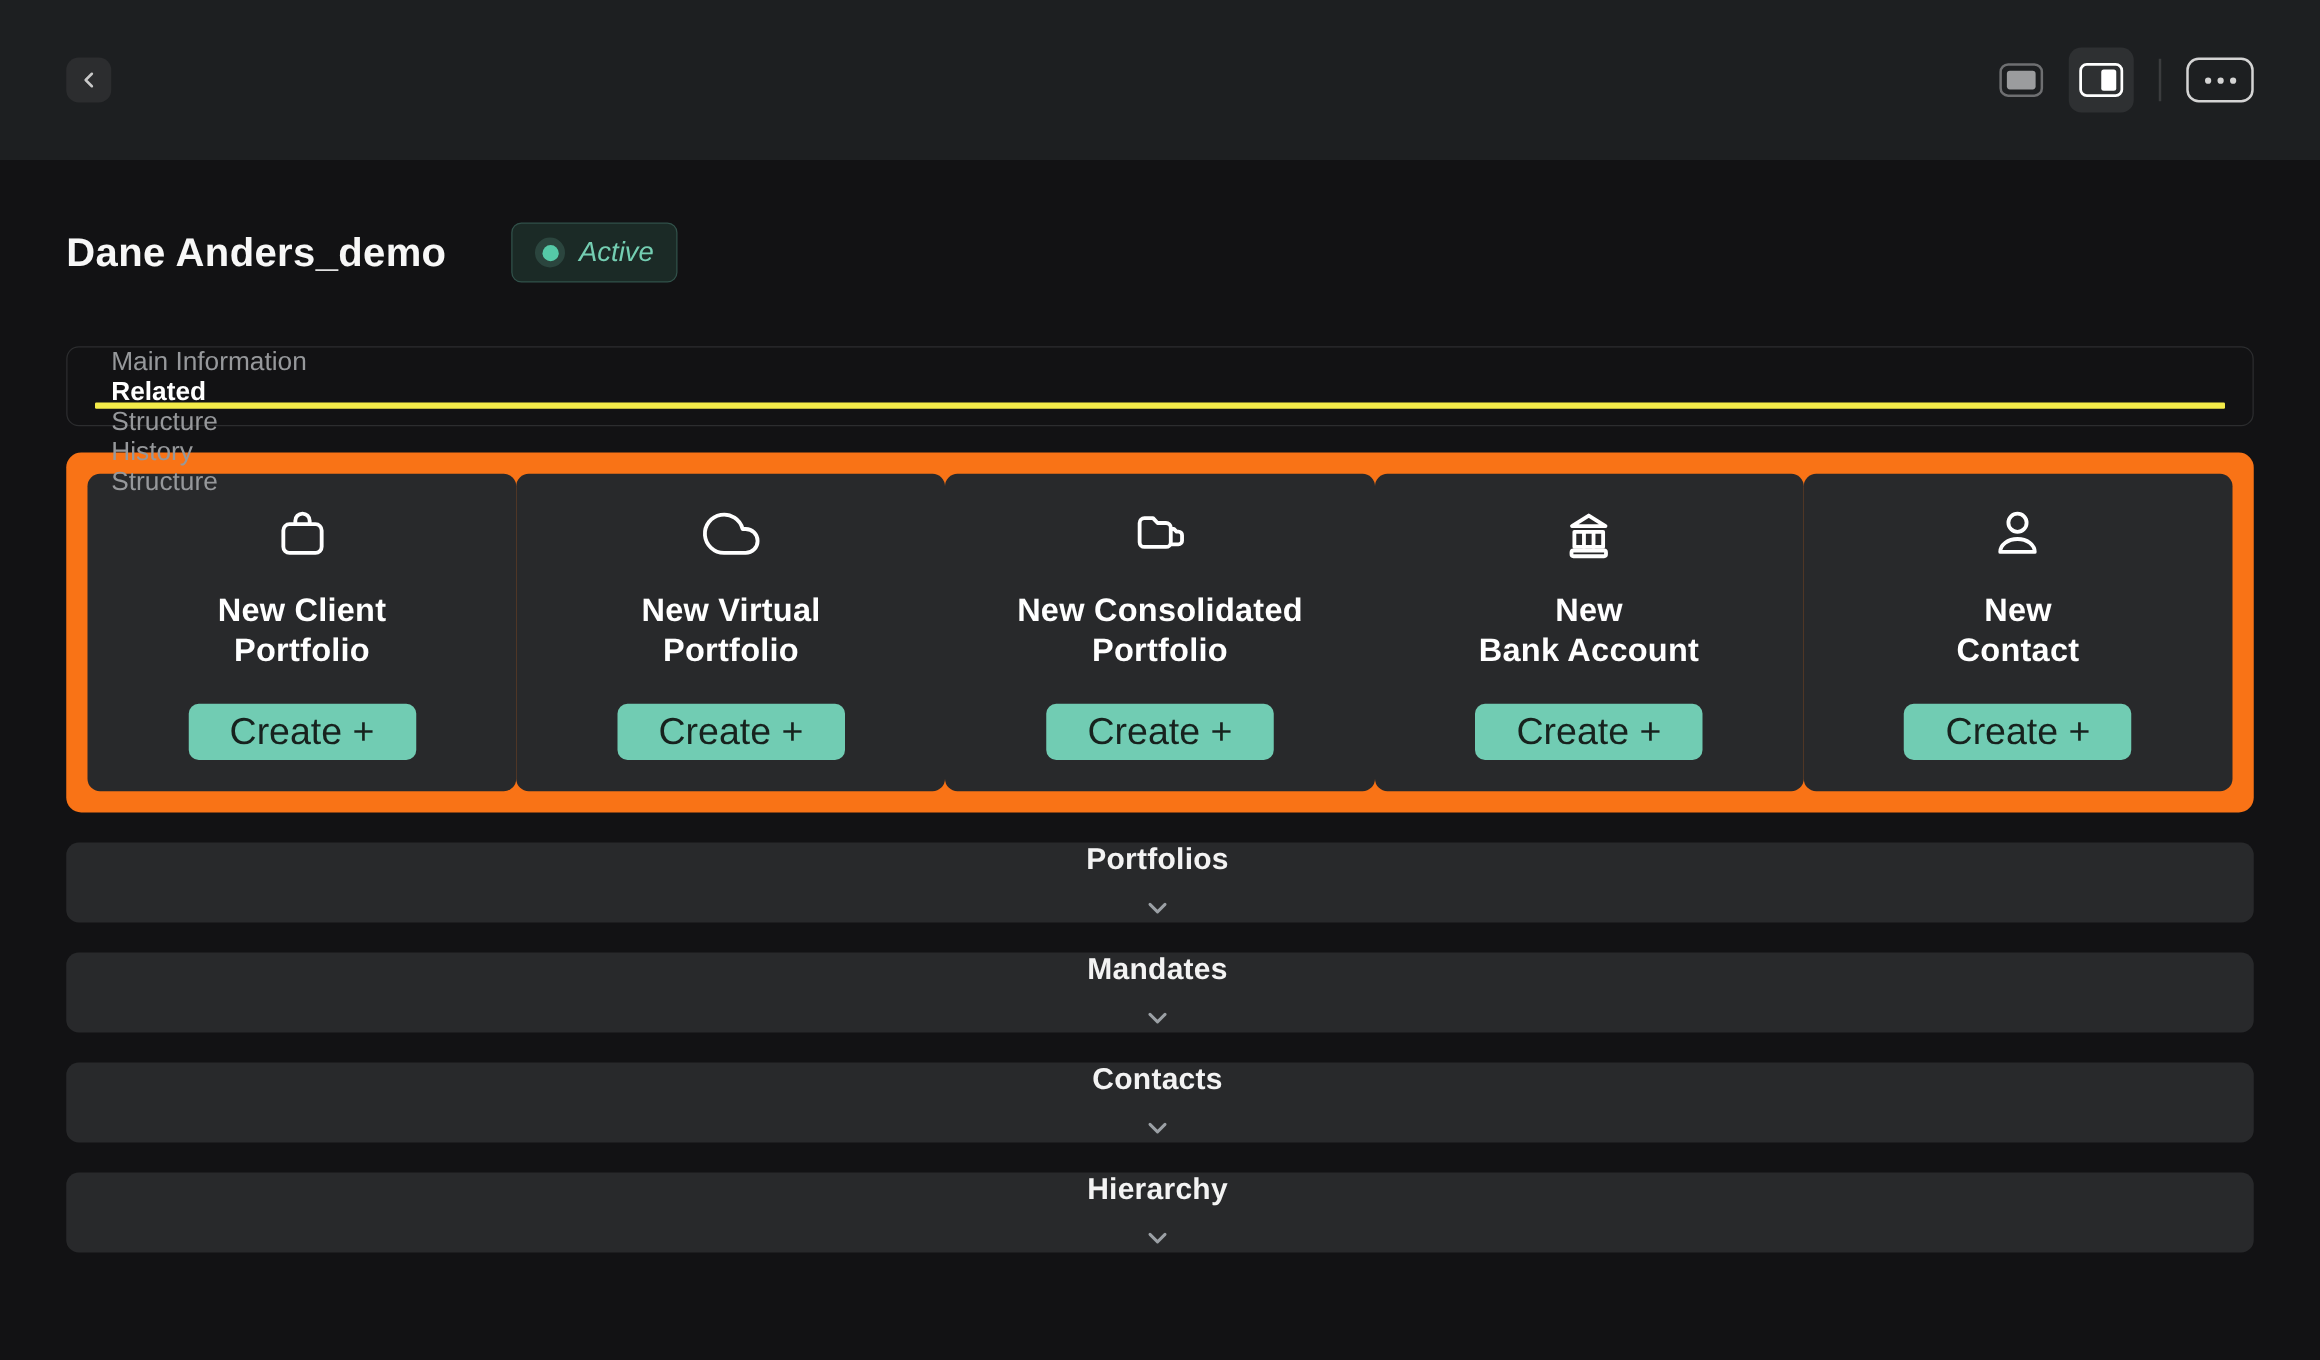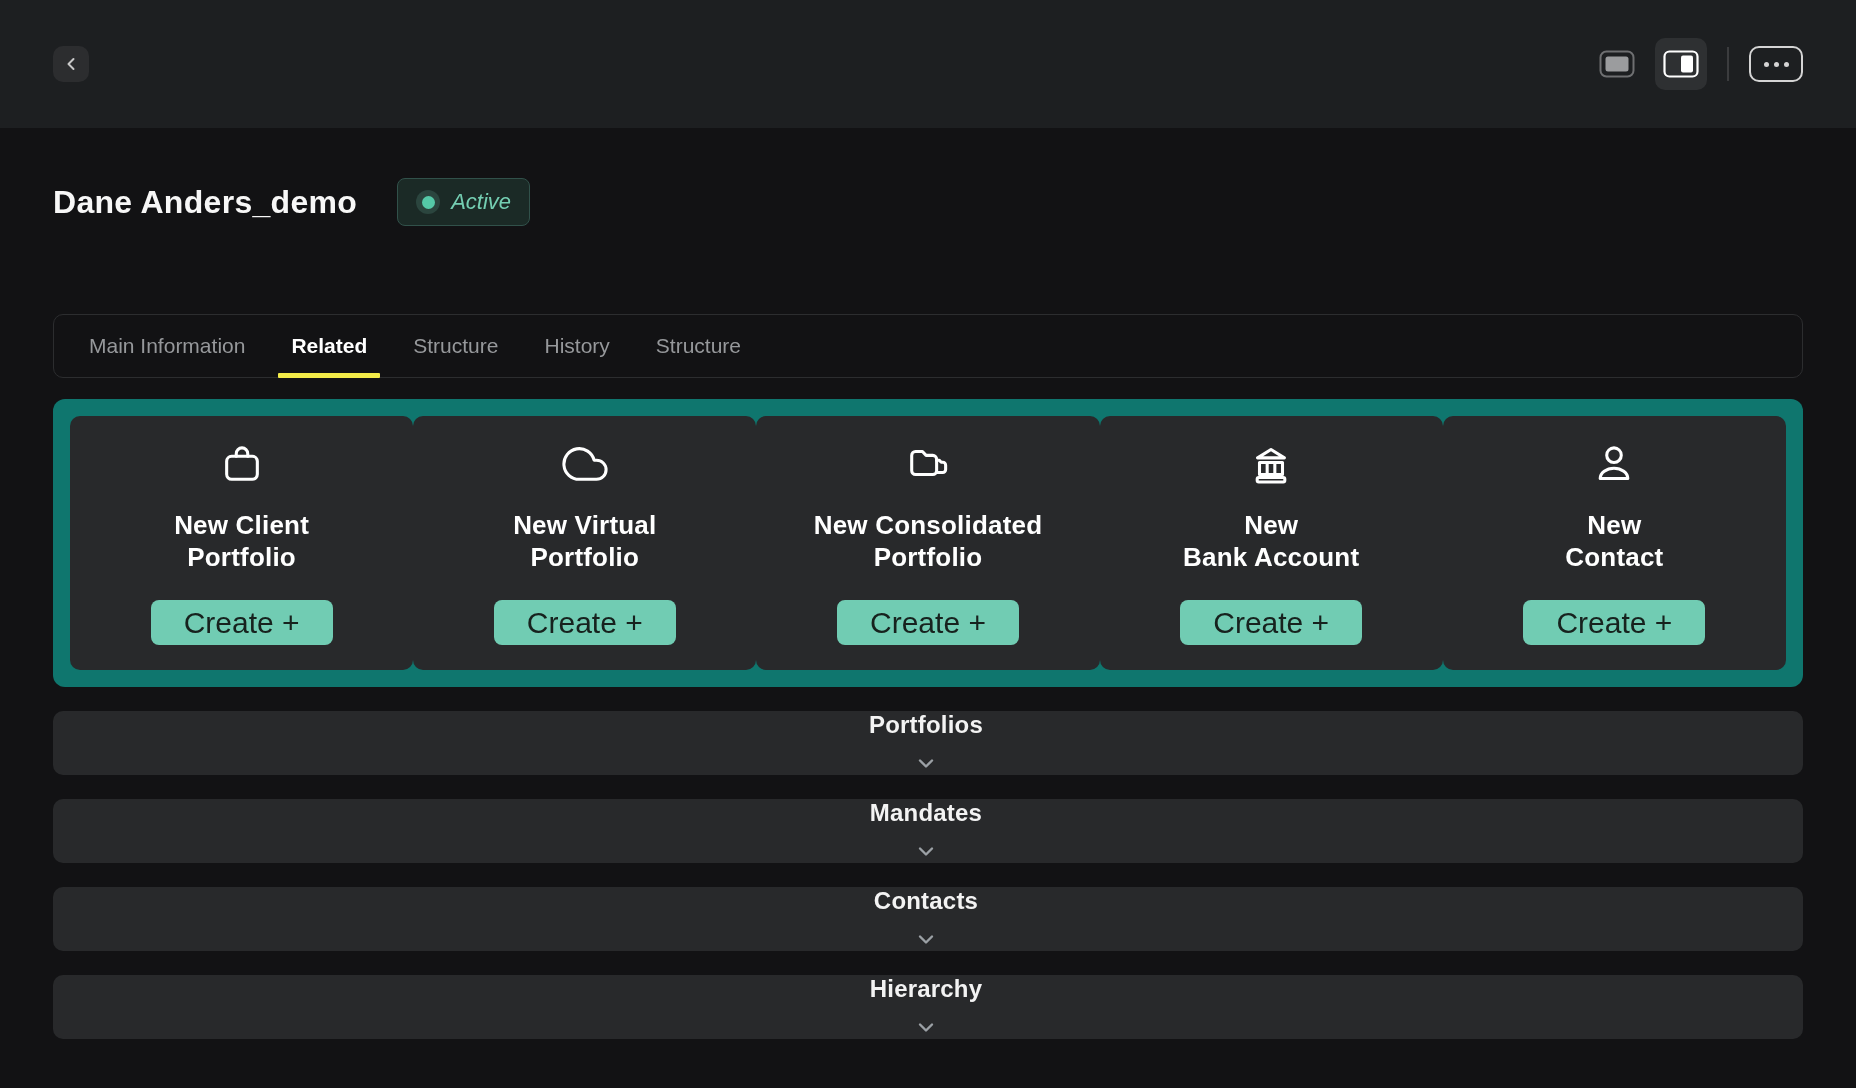--- a/index.html
+++ b/index.html
@@ -33,54 +33,54 @@
   .more-btn {
     width:54px; height:36px; border-radius:10px;
     border:2px solid #d4d4d4; background:transparent;
     display:flex; align-items:center; justify-content:center; gap:5px;
     cursor:pointer;
   }
   .more-btn i { width:5px; height:5px; border-radius:50%; background:#d4d4d4; display:block; }
 
   
   .content { padding:0 53px; }
-  .title-row { margin-top:50px; display:flex; align-items:center; gap:40px; height:48px; }
+  .title-row { margin-top:50px; display:flex; align-items:center; gap:52px; height:48px; }
   .page-title { font-size:32px; font-weight:700; color:#f7f7f7; letter-spacing:.3px; }
   .status-badge {
     height:48px; display:inline-flex; align-items:center; gap:11px;
     padding:0 18px; border-radius:8px;
     border:1px solid #31514a; background:#1b2a26;font-style:italic;
   }
   .status-dot-outer {
     width:24px; height:24px; border-radius:50%; background:#2b453e;
     display:flex; align-items:center; justify-content:center;
   }
   .status-dot-inner { width:13px; height:13px; border-radius:50%; background:#55c9a7; }
   .status-label { font-size:22px; color:#74ceb2; }
 
   
   .tabbar {
-    margin-top:88px; height:64px;
+    margin-top:51px; height:64px;
     border:1px solid #2c2d2f; border-radius:10px;
-    display:flex; align-items:stretch; padding:0 12px;
+    display:flex; align-items:stretch; padding:0 12px;flex-direction:column;
   }
   .tab {
     padding:0 23px; font-size:21px; color:#96989b;
     display:flex; align-items:center; position:relative; cursor:pointer;
     background:none; border:none; font-family:inherit;
   }
   .tab.active { color:#ffffff; font-weight:700;text-align:center; }
   .tab.active::after {
     content:""; position:absolute; left:10px; right:10px; bottom:-1px;
     height:5px; background:#f3eb49; border-radius:1px;
   }
 
   
   .cards-panel {
-    margin-top:21px; background:#0f766e; border-radius:12px;
+    margin-top:21px; background:#f97316; border-radius:12px;
     padding:17px; display:grid; grid-template-columns:repeat(5,1fr); 
   }
   .create-card {
     background:#28292b; border-radius:10px; height:254px;
     display:flex; flex-direction:column; align-items:center; justify-content:center;
     padding:0 8px;
   }
   .card-icon { flex:none; }
   .card-title {
     margin-top:22px; font-size:26px; line-height:32px; font-weight:700;

